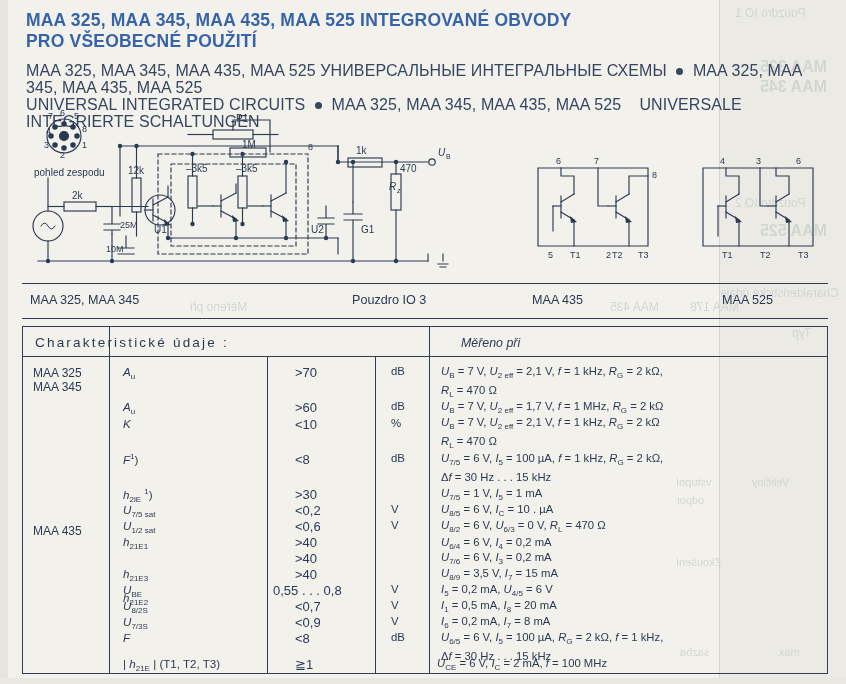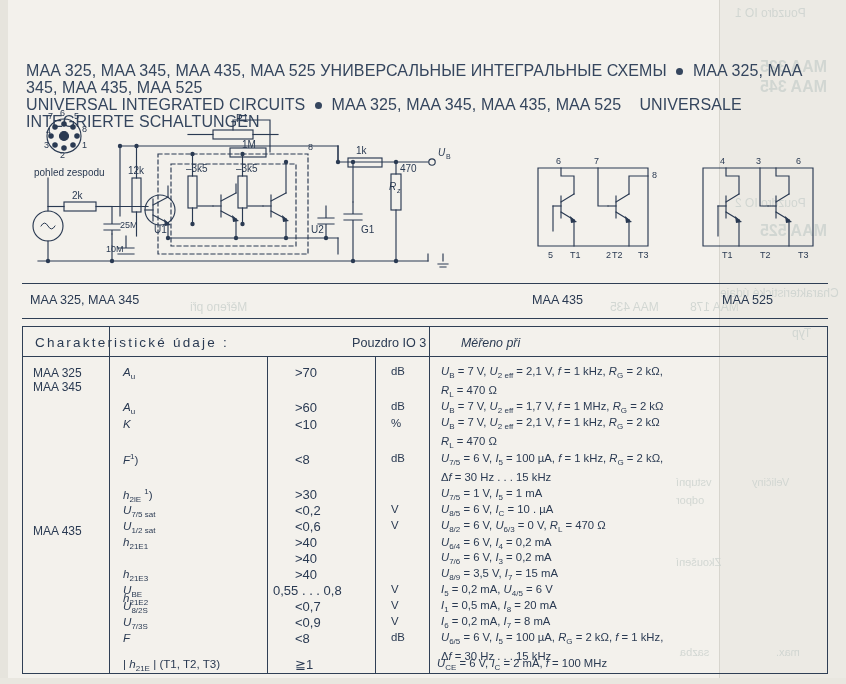--- a/index.html
+++ b/index.html
@@ -75,21 +75,21 @@
     height: 34px;
     border-top: 1.6px solid #2f3f55;
     border-bottom: 1.6px solid #2f3f55;
     font-size: 12.6px;
   }
   .hdrrow .c {
     position: absolute; top: 9px;
     white-space: nowrap;
   }
   .hdrrow .c1 { left: 8px; }
-  .hdrrow .c2 { left: 330px; margin-top: 43px; }
+  .hdrrow .c2 { left: 330px; }
   .hdrrow .c3 { left: 510px; }
   .hdrrow .c4 { left: 700px; }
 
   
   .main {
     position: relative;
     margin-top: 7px;
     width: 806px;
     height: 348px;
     border: 1.6px solid #2f3f55;
@@ -173,20 +173,24 @@
   <div class="ghost rot" style="left:610px; top:300px; font-size:12px;">MAA 435</div>
   <div class="ghost rot" style="left:690px; top:300px; font-size:12px;">MAA 178</div>
   <div class="ghost rot" style="left:190px; top:300px; font-size:12px;">Měřeno při</div>
   <div class="ghost rot" style="left:752px; top:476px; font-size:11px;">Veličiny</div>
   <div class="ghost rot" style="left:676px; top:476px; font-size:11px;">vstupní</div>
   <div class="ghost rot" style="left:676px; top:494px; font-size:11px;">odpor</div>
   <div class="ghost rot" style="left:676px; top:556px; font-size:11px;">Zkoušení</div>
   <div class="ghost rot" style="left:680px; top:646px; font-size:11px;">sazba</div>
   <div class="ghost rot" style="left:776px; top:646px; font-size:11px;">max.</div>
 
+  <div class="title">
+    <div>MAA 325, MAA 345, MAA 435, MAA 525    INTEGROVANÉ OBVODY</div>
+    <div>PRO VŠEOBECNÉ POUŽITÍ</div>
+  </div>
 
   <div class="subs">
     <div>
       <span>MAA 325, MAA 345, MAA 435, MAA 525   УНИВЕРСАЛЬНЫЕ ИНТЕГРАЛЬНЫЕ СХЕМЫ</span>
       <span class="dot"></span>
       <span>MAA 325, MAA 345, MAA 435, MAA 525</span>
     </div>
     <div>
       <span>UNIVERSAL INTEGRATED CIRCUITS</span>
       <span class="dot"></span>

